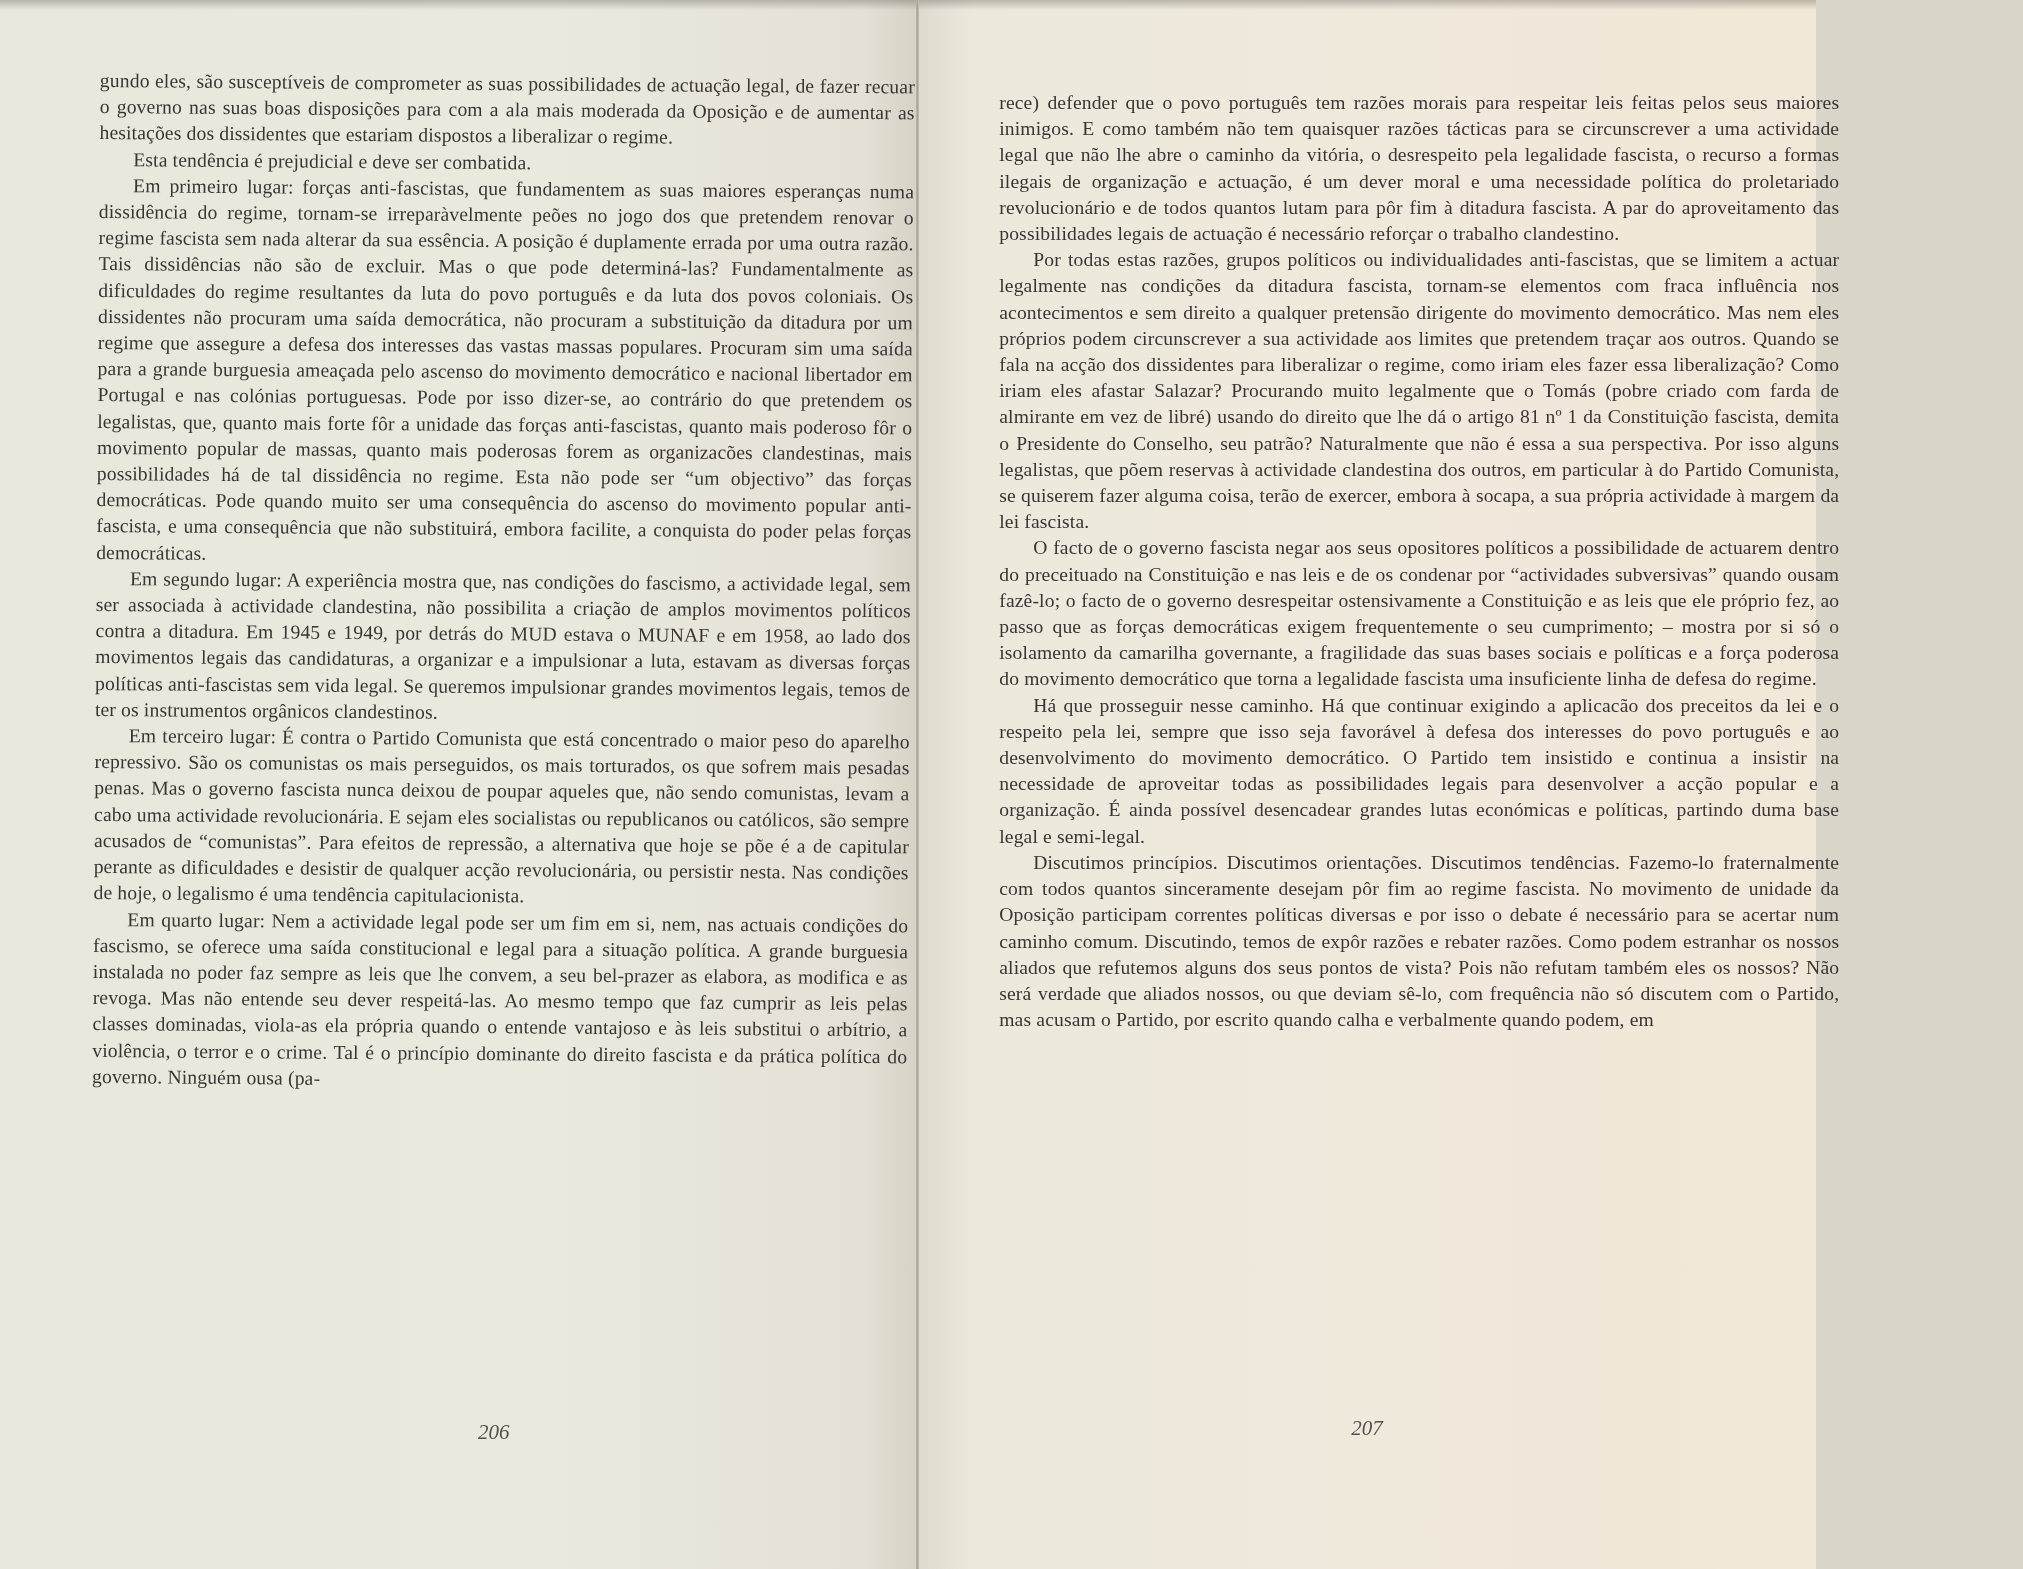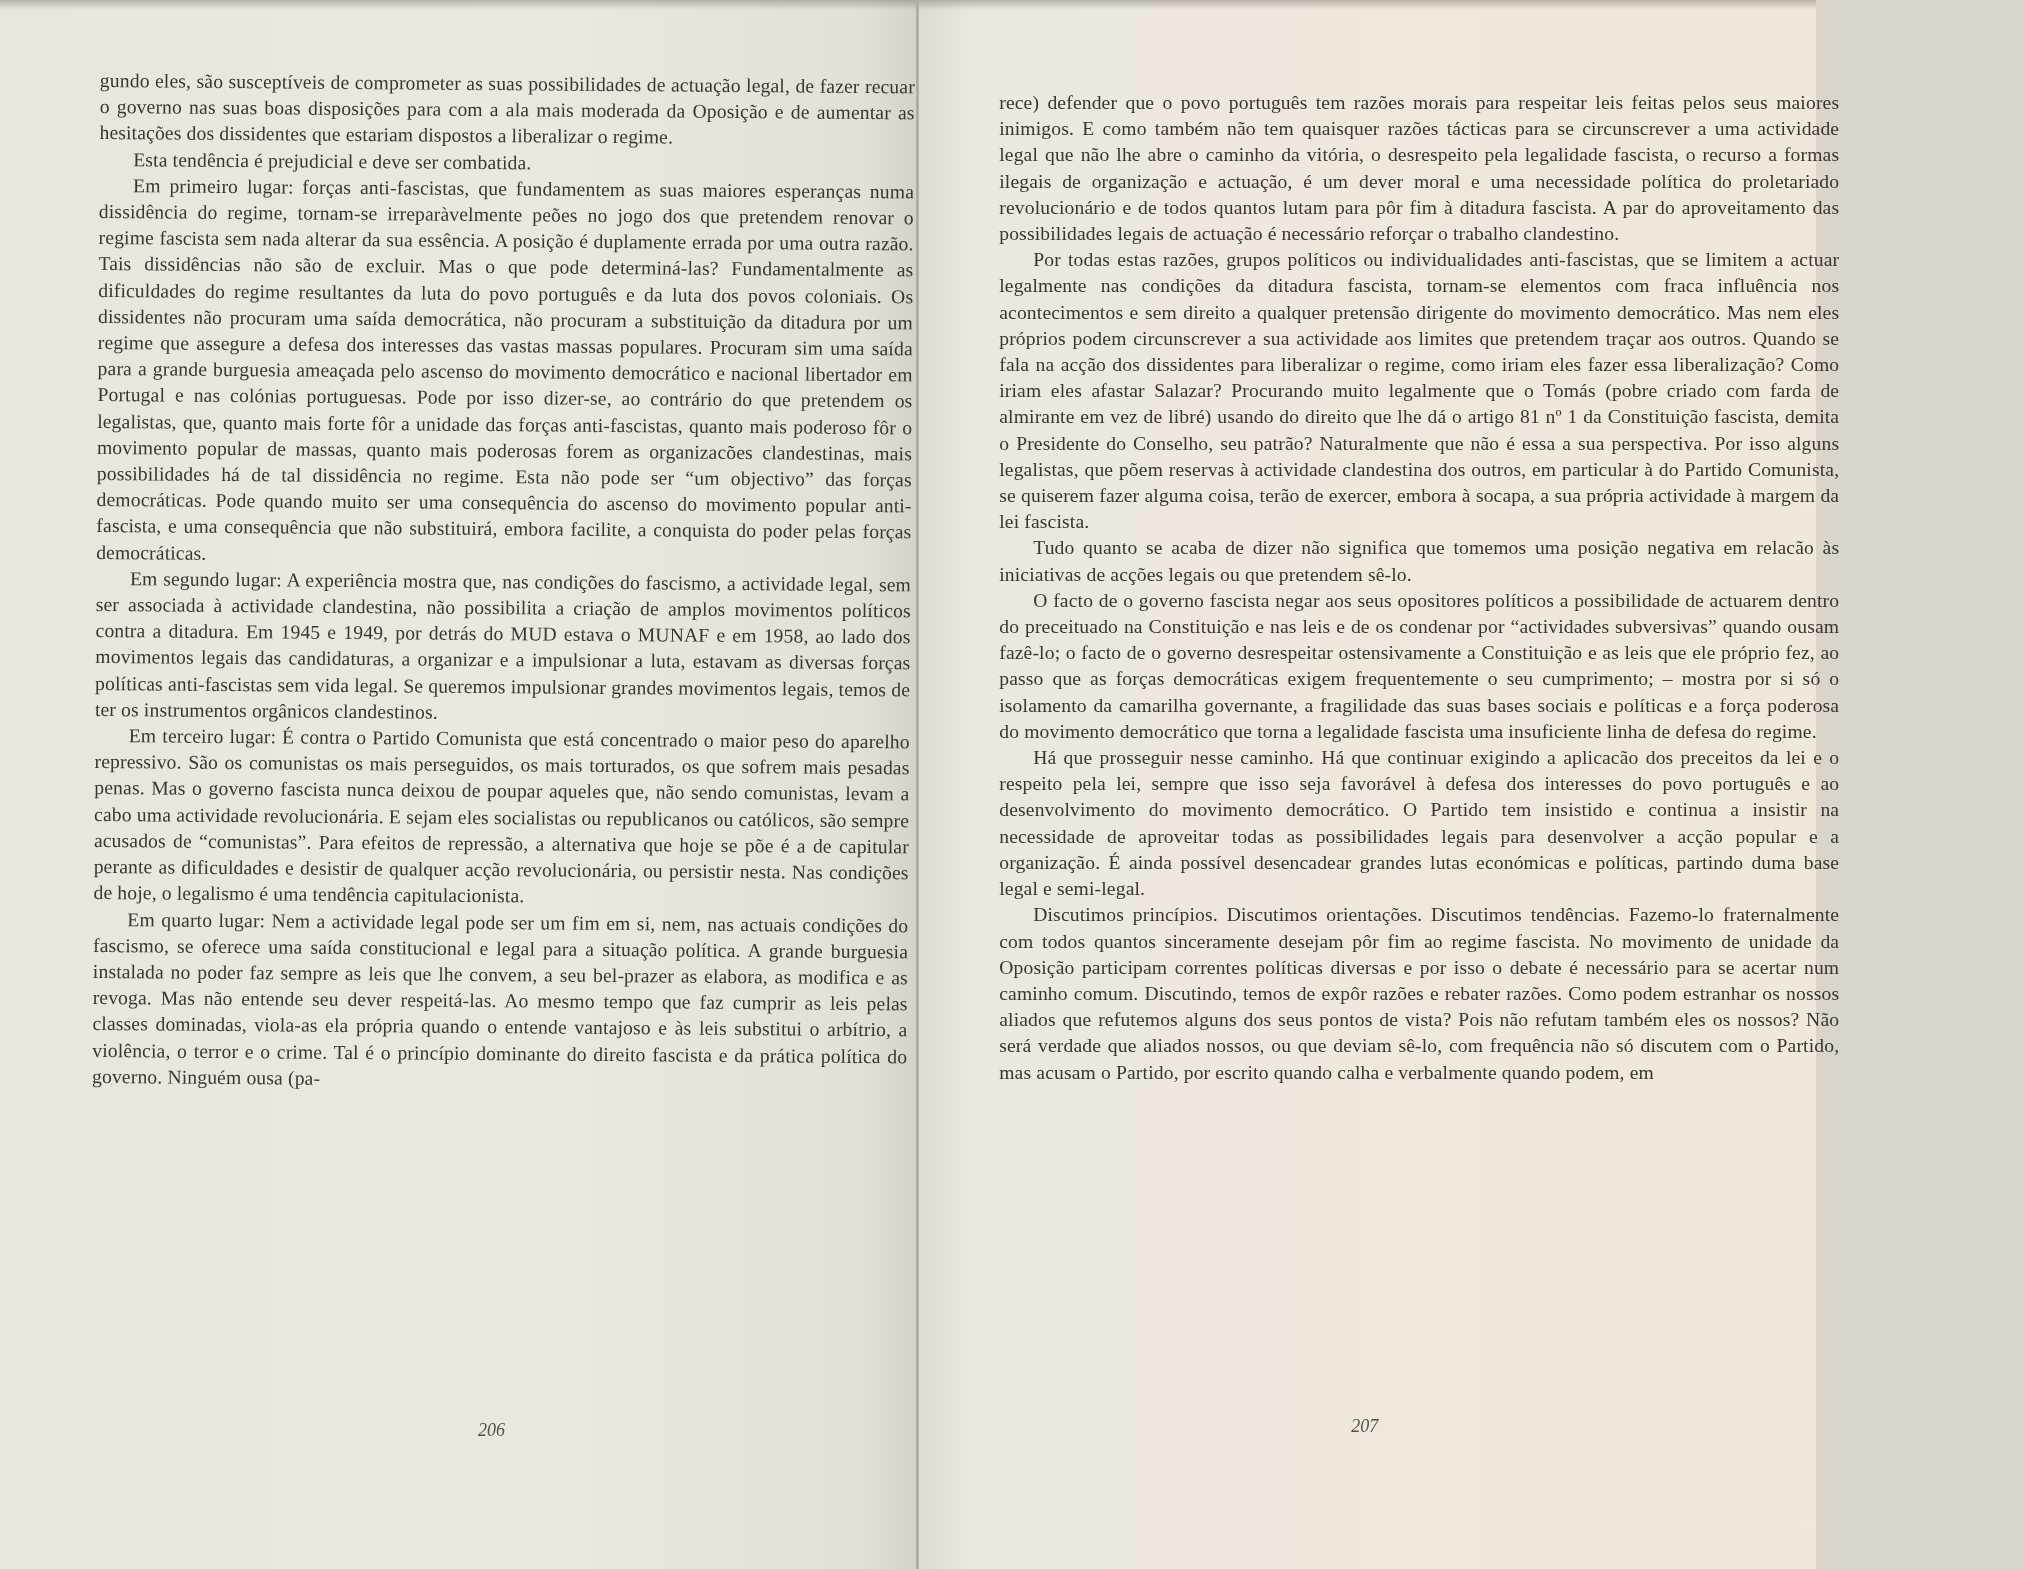--- a/index.html
+++ b/index.html
@@ -70,21 +70,21 @@
     }
     .text-block p.indent {
       text-indent: 34px;
     }
     .text-block p.first {
       text-indent: 0;
     }
     .folio {
       position: absolute;
       font-style: italic;
-      font-size: 18px;
+      font-size: 21px;
       color: #55504a;
     }
     .page-left .folio {
       left: 478px;
       top: 1420px;
     }
     .page-right .folio {
       left: 424px;
       top: 1416px;
       margin-left: 8px;
@@ -120,21 +120,20 @@
     <div class="signature-mark">24—I</div>
   </div>
 
   <div class="gutter"></div>
 
   <div class="page page-right">
     <div class="top-shadow"></div>
     <div class="text-block">
       <p class="first">rece) defender que o povo português tem razões morais para respeitar leis feitas pelos seus maiores inimigos. E como também não tem quaisquer razões tácticas para se circunscrever a uma actividade legal que não lhe abre o caminho da vitória, o desrespeito pela legalidade fascista, o recurso a formas ilegais de organização e actuação, é um dever moral e uma necessidade política do proletariado revolucionário e de todos quantos lutam para pôr fim à ditadura fascista. A par do aproveitamento das possibilidades legais de actuação é necessário reforçar o trabalho clandestino.</p>
       <p class="indent">Por todas estas razões, grupos políticos ou individualidades anti-fascistas, que se limitem a actuar legalmente nas condições da ditadura fascista, tornam-se elementos com fraca influência nos acontecimentos e sem direito a qualquer pretensão dirigente do movimento democrático. Mas nem eles próprios podem circunscrever a sua actividade aos limites que pretendem traçar aos outros. Quando se fala na acção dos dissidentes para liberalizar o regime, como iriam eles fazer essa liberalização? Como iriam eles afastar Salazar? Procurando muito legalmente que o Tomás (pobre criado com farda de almirante em vez de libré) usando do direito que lhe dá o artigo 81 nº 1 da Constituição fascista, demita o Presidente do Conselho, seu patrão? Naturalmente que não é essa a sua perspectiva. Por isso alguns legalistas, que põem reservas à actividade clandestina dos outros, em particular à do Partido Comunista, se quiserem fazer alguma coisa, terão de exercer, embora à socapa, a sua própria actividade à margem da lei fascista.</p>
-      <p class="indent">Tudo quanto se acaba de dizer não significa que tomemos uma posição negativa em relacão às iniciativas de acções legais ou que pretendem sê-lo.</p>
       <p class="indent">O facto de o governo fascista negar aos seus opositores políticos a possibilidade de actuarem dentro do preceituado na Constituição e nas leis e de os condenar por “actividades subversivas” quando ousam fazê-lo; o facto de o governo desrespeitar ostensivamente a Constituição e as leis que ele próprio fez, ao passo que as forças democráticas exigem frequentemente o seu cumprimento; – mostra por si só o isolamento da camarilha governante, a fragilidade das suas bases sociais e políticas e a força poderosa do movimento democrático que torna a legalidade fascista uma insuficiente linha de defesa do regime.</p>
       <p class="indent">Há que prosseguir nesse caminho. Há que continuar exigindo a aplicacão dos preceitos da lei e o respeito pela lei, sempre que isso seja favorável à defesa dos interesses do povo português e ao desenvolvimento do movimento democrático. O Partido tem insistido e continua a insistir na necessidade de aproveitar todas as possibilidades legais para desenvolver a acção popular e a organização. É ainda possível desencadear grandes lutas económicas e políticas, partindo duma base legal e semi-legal.</p>
       <p class="indent">Discutimos princípios. Discutimos orientações. Discutimos tendências. Fazemo-lo fraternalmente com todos quantos sinceramente desejam pôr fim ao regime fascista. No movimento de unidade da Oposição participam correntes políticas diversas e por isso o debate é necessário para se acertar num caminho comum. Discutindo, temos de expôr razões e rebater razões. Como podem estranhar os nossos aliados que refutemos alguns dos seus pontos de vista? Pois não refutam também eles os nossos? Não será verdade que aliados nossos, ou que deviam sê-lo, com frequência não só discutem com o Partido, mas acusam o Partido, por escrito quando calha e verbalmente quando podem, em</p>
     </div>
     <div class="folio">207</div>
   </div>
 
 </div>
 
 </body></html>

